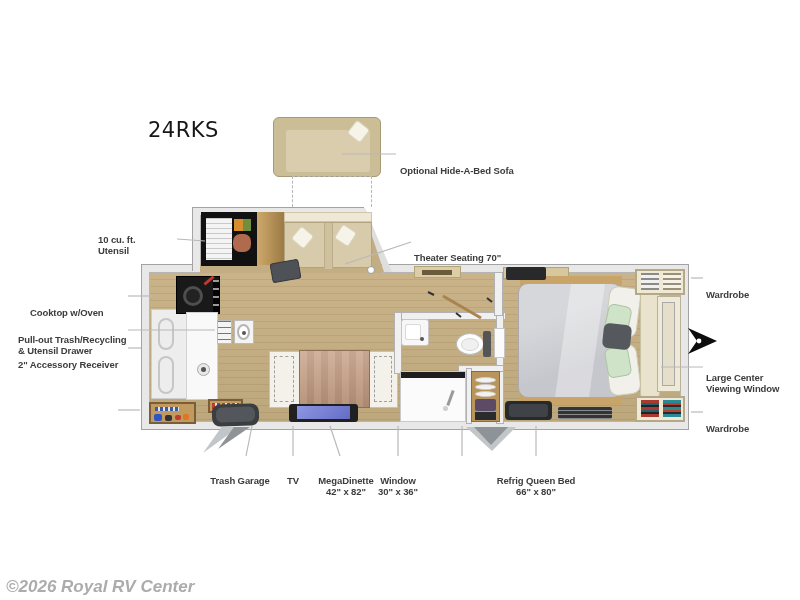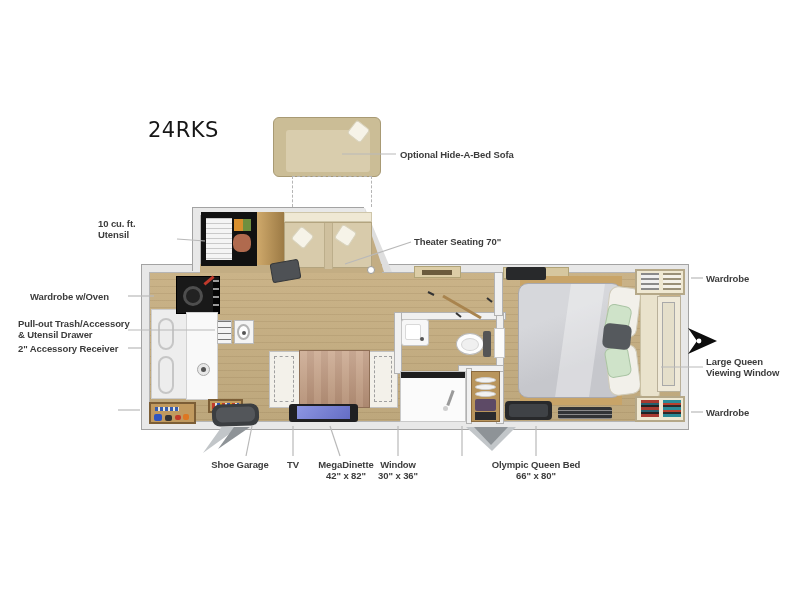--- a/index.html
+++ b/index.html
@@ -2,21 +2,21 @@
 <html><head>
 <meta charset="utf-8">
 <style>
   html,body{margin:0;padding:0;background:#fff;}
   .page{position:relative;width:800px;height:600px;background:#fff;overflow:hidden;
         font-family:"Liberation Sans",sans-serif;}
   .abs{position:absolute;box-sizing:border-box;}
 
   
   .title{left:148px;top:118px;font:500 21px/24px "DejaVu Sans",sans-serif;color:#161616;letter-spacing:.5px;}
-  .lbl{font:bold 9.5px/11px "Liberation Sans",sans-serif;color:#3c3c3c;white-space:nowrap;letter-spacing:-.1px;}
+  .lbl{font:bold 9.5px/11px "Liberation Sans",sans-serif;color:#3c3c3c;white-space:nowrap;letter-spacing:-.1px;margin-top:16px;}
   .lbl span{display:block;}
   .lbl.r{}
   .lbl.c{transform:translateX(-50%);text-align:center;}
   .watermark{left:6px;top:577px;font:bold italic 17px/20px "Liberation Sans",sans-serif;color:#acacac;}
 
   
   .floor-tex{background-color:#c3ad83;background-image:
       repeating-linear-gradient(180deg,rgba(90,65,30,.10) 0 1px,rgba(0,0,0,0) 1px 7px),
       linear-gradient(180deg,#cab388,#bda77c);}
   .main-body{left:142px;top:265px;width:546px;height:164px;border:7px solid #e8e8e8;
@@ -231,51 +231,52 @@
     <span>Optional Hide-A-Bed Sofa</span>
   </div>
   <div class="abs lbl r" style="left:98px;top:218px;width:78px;">
     <span>10 cu. ft.</span>
     <span>Utensil</span>
   </div>
   <div class="abs lbl" style="left:414px;top:236px;">
     <span>Theater Seating 70"</span>
   </div>
   <div class="abs lbl r" style="left:30px;top:291px;width:95px;">
-    <span>Wardrobe w/Oven</span>
+    <span>Cooktop w/Oven</span>
   </div>
   <div class="abs lbl r" style="left:18px;top:318px;width:107px;">
-    <span>Pull-out Trash/Accessory</span>
+    <span>Pull-out Trash/Recycling</span>
     <span>&amp; Utensil Drawer</span>
   </div>
   <div class="abs lbl r" style="left:18px;top:343px;width:107px;">
     <span>2" Accessory Receiver</span>
   </div>
   <div class="abs lbl" style="left:706px;top:273px;">
     <span>Wardrobe</span>
   </div>
   <div class="abs lbl" style="left:706px;top:356px;">
-    <span>Large Queen</span>
+    <span>Large Center</span>
     <span>Viewing Window</span>
   </div>
   <div class="abs lbl" style="left:706px;top:407px;">
     <span>Wardrobe</span>
   </div>
   <div class="abs lbl c" style="left:240px;top:459px;">
-    <span>Shoe Garage</span>
+    <span>Trash Garage</span>
   </div>
   <div class="abs lbl c" style="left:293px;top:459px;">
     <span>TV</span>
   </div>
   <div class="abs lbl c" style="left:346px;top:459px;">
     <span>MegaDinette</span>
     <span>42" x 82"</span>
   </div>
   <div class="abs lbl c" style="left:398px;top:459px;">
     <span>Window</span>
     <span>30" x 36"</span>
   </div>
   <div class="abs lbl c" style="left:536px;top:459px;">
-    <span>Olympic Queen Bed</span>
+    <span>Refrig Queen Bed</span>
     <span>66" x 80"</span>
   </div>
 
+  <div class="abs watermark">©2026 Royal RV Center</div>
 </div>
 
 </body></html>

